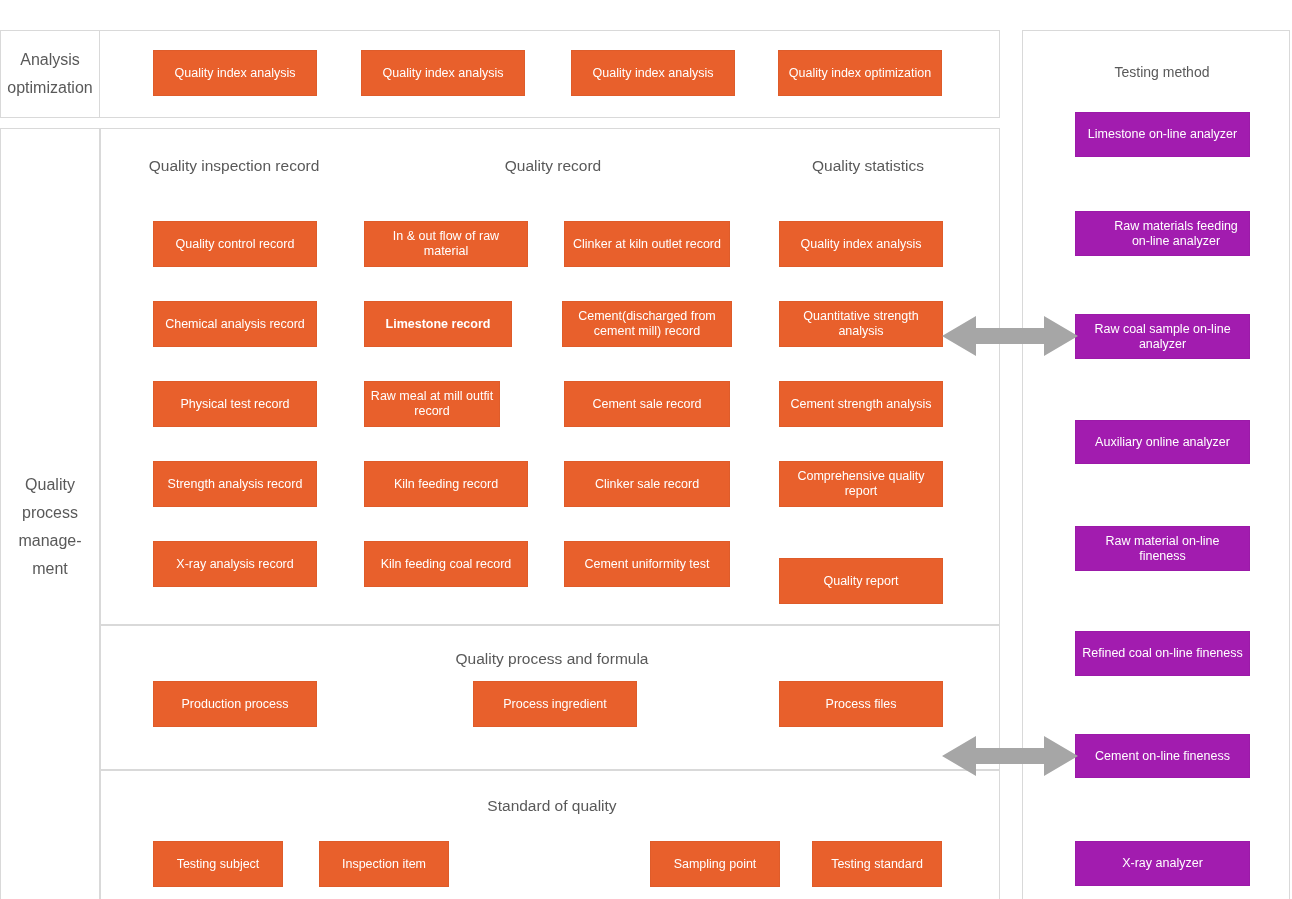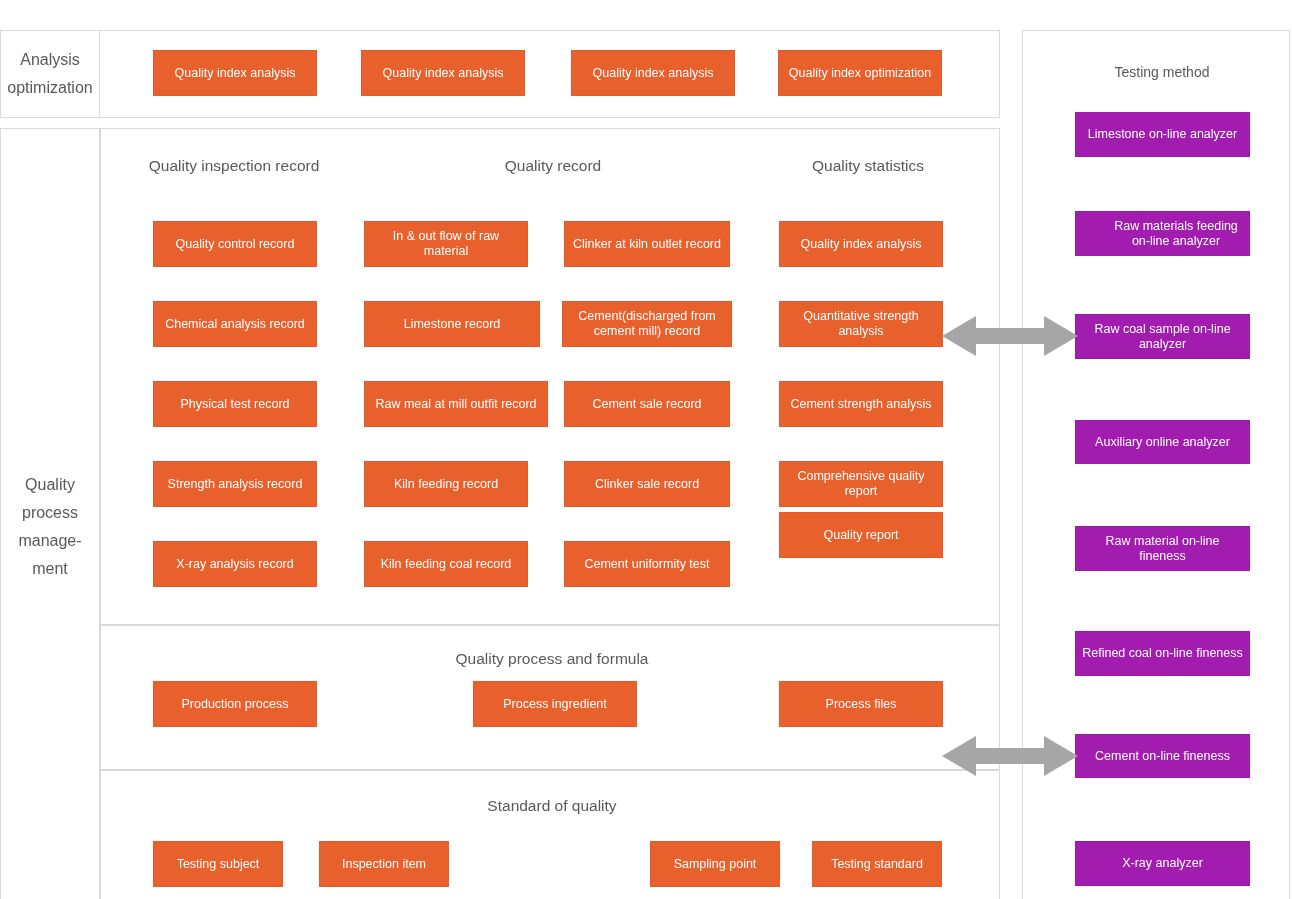--- a/index.html
+++ b/index.html
@@ -115,36 +115,36 @@
   <div class="section-title" style="left:553px; top:129px;">Quality record</div>
   <div class="section-title" style="left:868px; top:129px;">Quality statistics</div>
 
   <div class="node orange" style="left:153px; top:193px; width:164px; height:46px;">Quality control record</div>
   <div class="node orange" style="left:153px; top:273px; width:164px; height:46px;">Chemical analysis record</div>
   <div class="node orange" style="left:153px; top:353px; width:164px; height:46px;">Physical test record</div>
   <div class="node orange" style="left:153px; top:433px; width:164px; height:46px;">Strength analysis record</div>
   <div class="node orange" style="left:153px; top:513px; width:164px; height:46px;">X-ray analysis record</div>
 
   <div class="node orange" style="left:364px; top:193px; width:164px; height:46px;">In &amp; out flow of raw material</div>
-  <div class="node orange" style="left:364px; top:273px; width:176px; height:46px;">Limestone record</div>
-  <div class="node orange" style="left:364px; top:353px; width:184px; height:46px;">Raw meal at mill outfit record</div>
+  <div class="node orange" style="left:364px; top:273px; width:148px; height:46px;font-weight:bold;">Limestone record</div>
+  <div class="node orange" style="left:364px; top:353px; width:136px; height:46px;">Raw meal at mill outfit record</div>
   <div class="node orange" style="left:364px; top:433px; width:164px; height:46px;">Kiln feeding record</div>
   <div class="node orange" style="left:364px; top:513px; width:164px; height:46px;">Kiln feeding coal record</div>
 
   <div class="node orange" style="left:564px; top:193px; width:166px; height:46px;">Clinker at kiln outlet record</div>
   <div class="node orange" style="left:562px; top:273px; width:170px; height:46px;">Cement(discharged from cement mill) record</div>
   <div class="node orange" style="left:564px; top:353px; width:166px; height:46px;">Cement sale record</div>
   <div class="node orange" style="left:564px; top:433px; width:166px; height:46px;">Clinker sale record</div>
   <div class="node orange" style="left:564px; top:513px; width:166px; height:46px;">Cement uniformity test</div>
 
   <div class="node orange" style="left:779px; top:193px; width:164px; height:46px;">Quality index analysis</div>
   <div class="node orange" style="left:779px; top:273px; width:164px; height:46px;">Quantitative strength analysis</div>
   <div class="node orange" style="left:779px; top:353px; width:164px; height:46px;">Cement strength analysis</div>
   <div class="node orange" style="left:779px; top:433px; width:164px; height:46px;">Comprehensive quality report</div>
-  <div class="node orange" style="left:779px; top:484px; width:164px; height:46px;">Quality report</div>
+  <div class="node orange" style="left:779px; top:530px; width:164px; height:46px;">Quality report</div>
 
   <div class="section-title" style="left:552px; top:622px;">Quality process and formula</div>
   <div class="node orange" style="left:153px; top:653px; width:164px; height:46px;">Production process</div>
   <div class="node orange" style="left:473px; top:653px; width:164px; height:46px;">Process ingredient</div>
   <div class="node orange" style="left:779px; top:653px; width:164px; height:46px;">Process files</div>
 
   <div class="section-title" style="left:552px; top:769px;">Standard of quality</div>
   <div class="node orange" style="left:153px; top:813px; width:130px; height:46px;">Testing subject</div>
   <div class="node orange" style="left:319px; top:813px; width:130px; height:46px;">Inspection item</div>
   <div class="node orange" style="left:650px; top:813px; width:130px; height:46px;">Sampling point</div>

